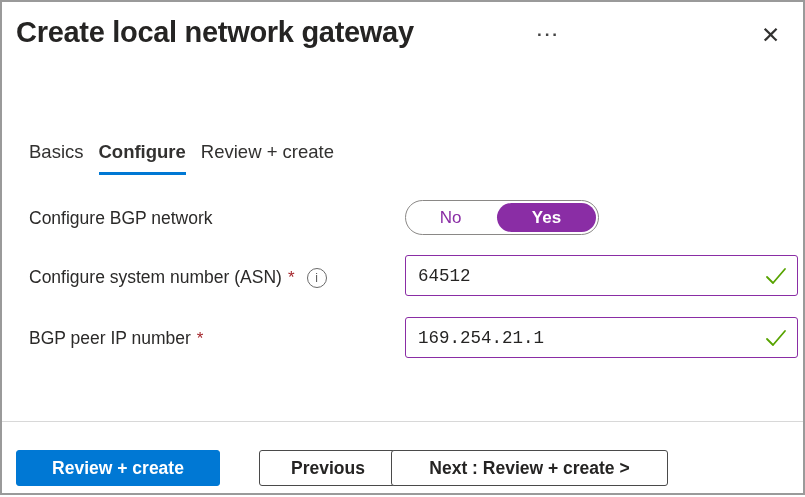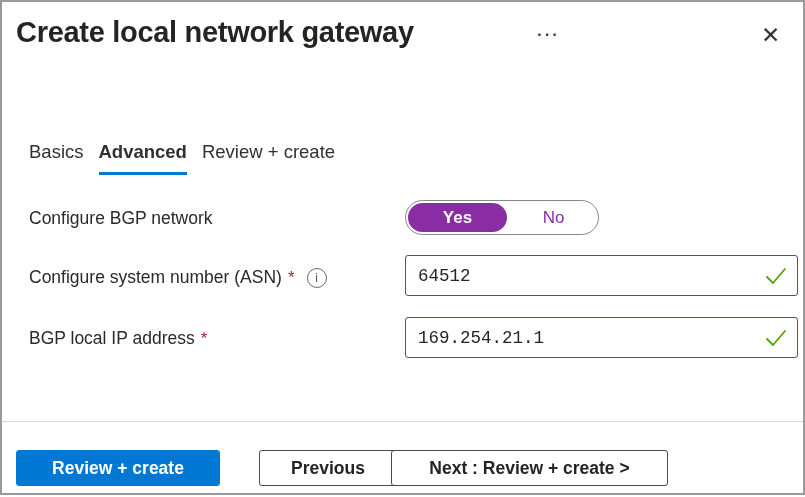--- a/index.html
+++ b/index.html
@@ -198,46 +198,46 @@
 <body>
 
 <div class="dialog">
 
   <h1 class="title">Create local network gateway</h1>
   <span class="ellipsis-btn">···</span>
   <span class="close-btn">✕</span>
 
   <div class="tabs">
     <div class="tab">Basics</div>
-    <div class="tab active">Advanced</div>
+    <div class="tab active">Configure</div>
     <div class="tab">Review + create</div>
   </div>
 
   <div class="row-label" style="top: 206px;">
     <span>Configure BGP network</span>
   </div>
   <div class="toggle">
+    <div class="toggle-option unselected">No</div>
     <div class="toggle-option selected">Yes</div>
-    <div class="toggle-option unselected">No</div>
   </div>
 
   <div class="row-label" style="top: 265px;">
     <span>Configure system number (ASN)</span>
     <span class="required">*</span>
     <span class="info-icon">i</span>
   </div>
   <div class="text-input-wrap" style="top: 253px;">
     <input class="text-input" type="text" value="64512" style="">
     <svg class="valid-check" viewBox="0 0 22 18">
       <polyline points="2,10 8,16 20,2" fill="none" stroke="#57a300" stroke-width="1.8" stroke-linecap="round" stroke-linejoin="round"></polyline>
     </svg>
   </div>
 
   <div class="row-label" style="top: 326px;">
-    <span>BGP local IP address</span>
+    <span>BGP peer IP number</span>
     <span class="required">*</span>
   </div>
   <div class="text-input-wrap" style="top: 315px;">
     <input class="text-input" type="text" value="169.254.21.1" style="">
     <svg class="valid-check" viewBox="0 0 22 18">
       <polyline points="2,10 8,16 20,2" fill="none" stroke="#57a300" stroke-width="1.8" stroke-linecap="round" stroke-linejoin="round"></polyline>
     </svg>
   </div>
 
   <div class="footer-divider"></div>

